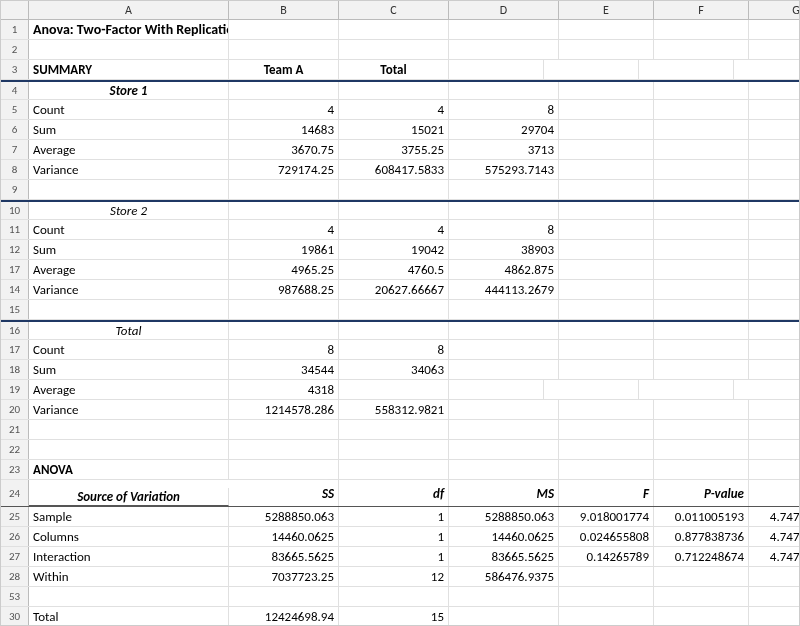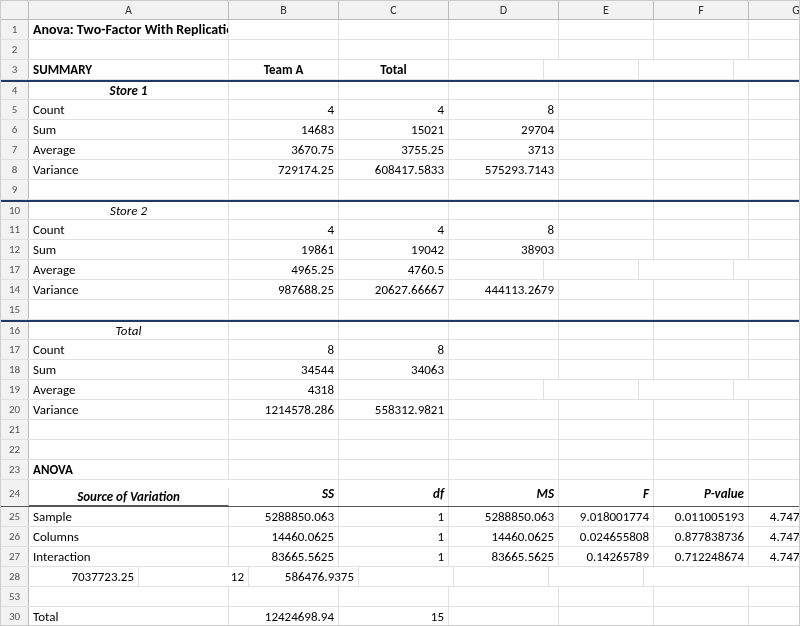--- a/index.html
+++ b/index.html
@@ -215,20 +215,21 @@
         <div class="cell col-d">38903</div>
         <div class="cell col-e"></div>
         <div class="cell col-f"></div>
         <div class="cell col-g"></div>
       </div>
       <div class="row">
         <div class="row-num">17</div>
         <div class="cell col-a">Average</div>
         <div class="cell col-b">4965.25</div>
         <div class="cell col-c">4760.5</div>
+        <div class="cell col-d">4862.875</div>
         <div class="cell col-e"></div>
         <div class="cell col-f"></div>
         <div class="cell col-g"></div>
       </div>
       <div class="row">
         <div class="row-num">14</div>
         <div class="cell col-a">Variance</div>
         <div class="cell col-b">987688.25</div>
         <div class="cell col-c">20627.66667</div>
         <div class="cell col-d">444113.2679</div>
@@ -360,20 +361,21 @@
         <div class="cell col-a">Interaction</div>
         <div class="cell col-b">83665.5625</div>
         <div class="cell col-c">1</div>
         <div class="cell col-d">83665.5625</div>
         <div class="cell col-e">0.14265789</div>
         <div class="cell col-f">0.712248674</div>
         <div class="cell col-g">4.747225347</div>
       </div>
       <div class="row">
         <div class="row-num">28</div>
+        <div class="cell col-a">Within</div>
         <div class="cell col-b">7037723.25</div>
         <div class="cell col-c">12</div>
         <div class="cell col-d">586476.9375</div>
         <div class="cell col-e"></div>
         <div class="cell col-f"></div>
         <div class="cell col-g"></div>
       </div>
       <div class="row">
         <div class="row-num">53</div>
         <div class="cell col-a"></div>

